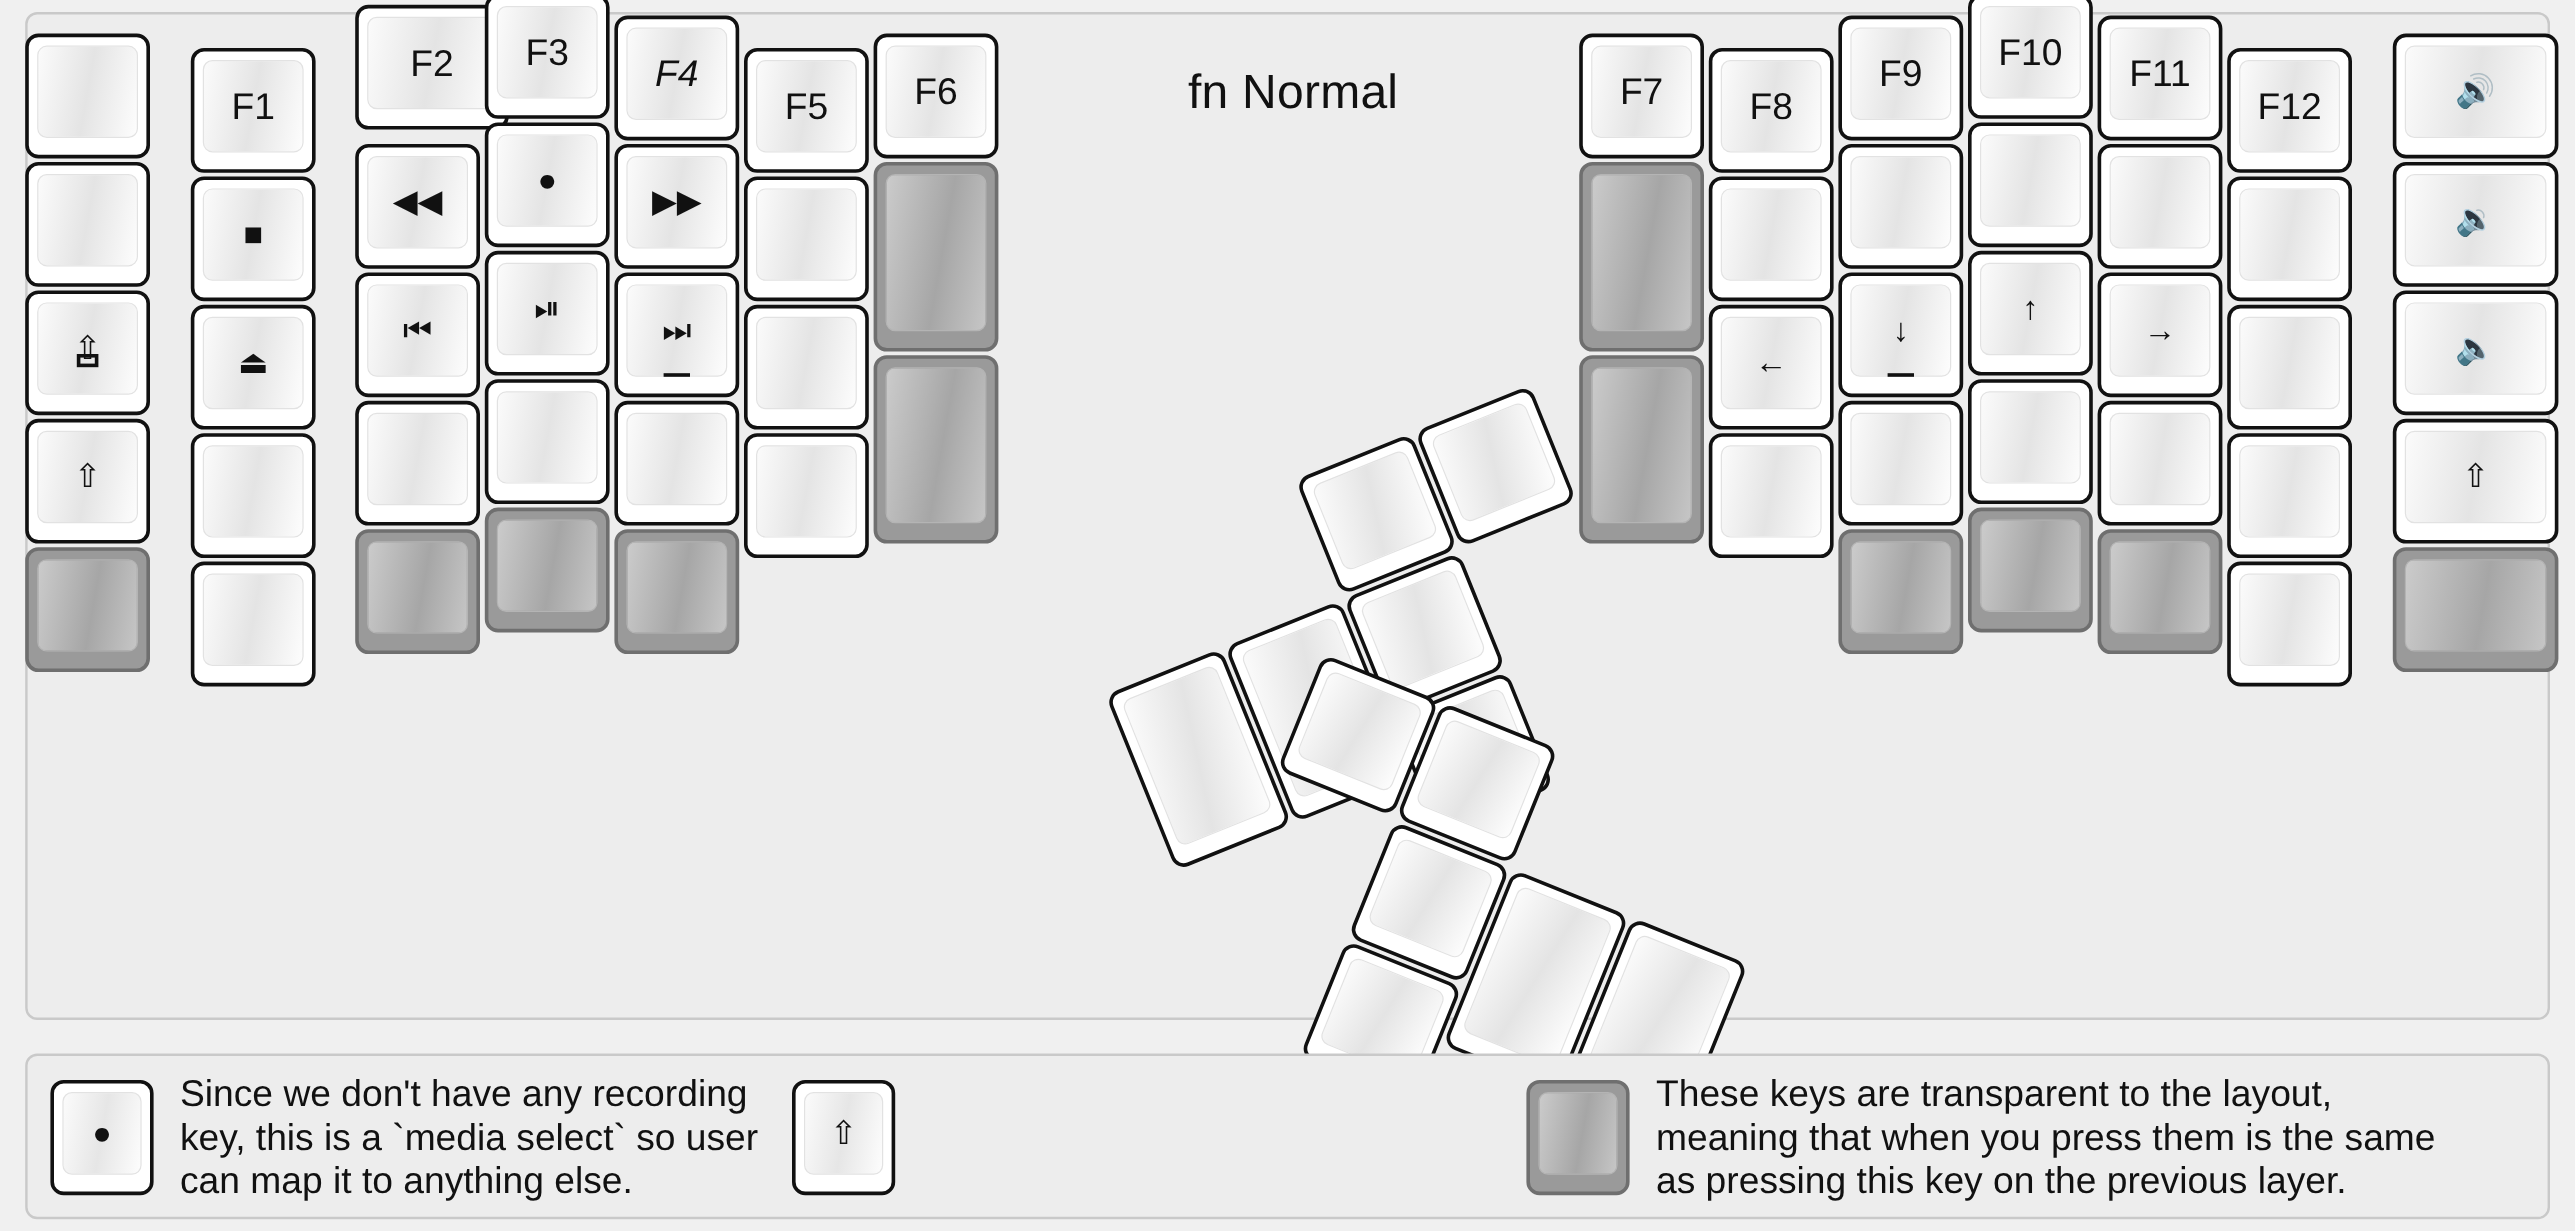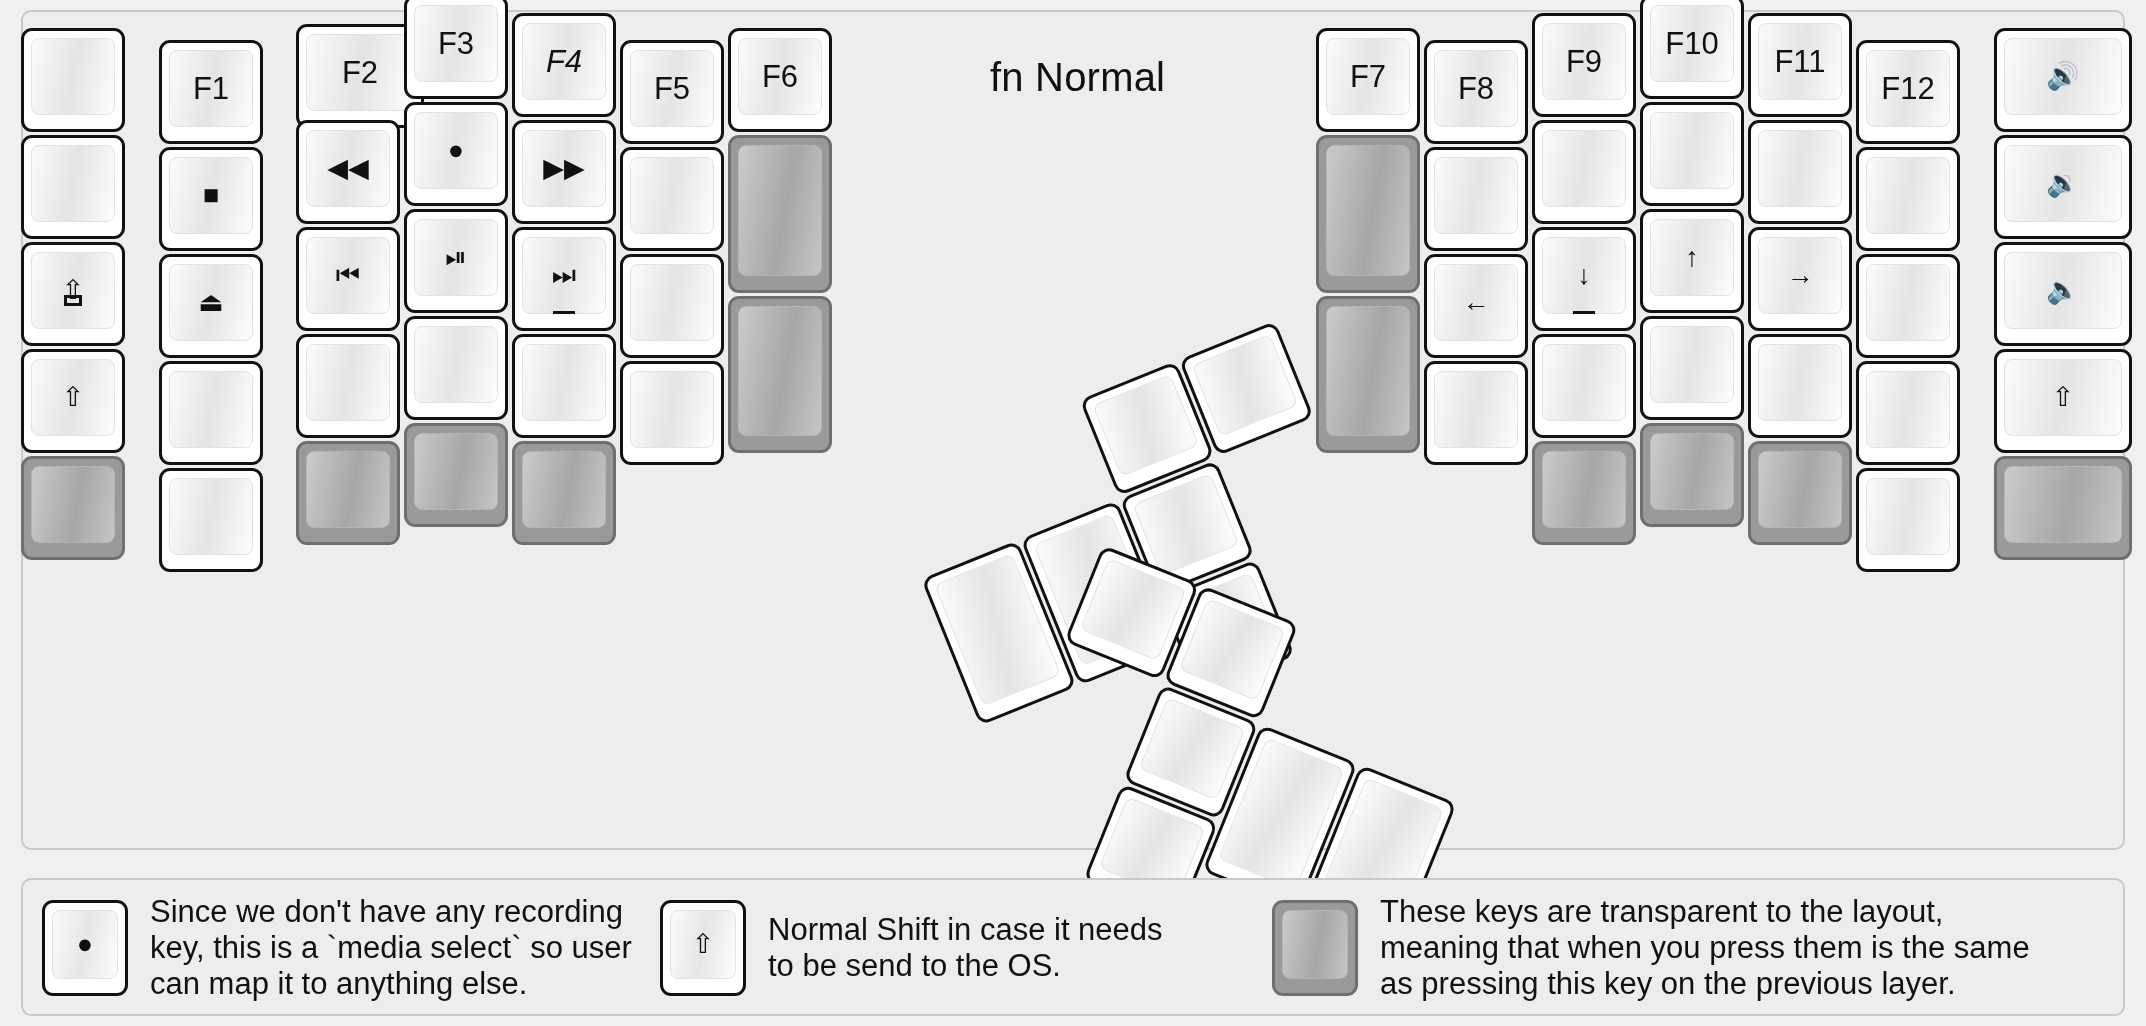--- a/index.html
+++ b/index.html
@@ -164,21 +164,21 @@
       <div class="key" style="left: 159px; top: 361px; width: 104px; height: 104px;">
         <div class="cap">
           <span class="lbl big"></span>
         </div>
       </div>
       <div class="key" style="left: 159px; top: 468px; width: 104px; height: 104px;">
         <div class="cap">
           <span class="lbl big"></span>
         </div>
       </div>
-      <div class="key" style="left: 296px; top: 24px; width: 128px; height: 104px;">
+      <div class="key" style="left: 296px; top: 4px; width: 128px; height: 104px;">
         <div class="cap">
           <span class="lbl big">F2</span>
         </div>
       </div>
       <div class="key" style="left: 296px; top: 120px; width: 104px; height: 104px;">
         <div class="cap">
           <span class="lbl sym">◀◀</span>
         </div>
       </div>
       <div class="key" style="left: 296px; top: 227px; width: 104px; height: 104px;">
@@ -520,22 +520,20 @@
         <div class="legend-text">Since we don't have any recording
 key, this is a `media select` so user
 can map it to anything else.</div>
       </div>
       <div class="legend-item" style="left: 660px; top: 898px; height: 100px;">
         <div class="legend-key">
           <div class="cap">
             <span class="lbl sym">⇧</span>
           </div>
         </div>
-        <div class="legend-text">Normal Shift in case it needs
-to be send to the OS.</div>
       </div>
       <div class="legend-item" style="left: 1272px; top: 898px; height: 100px;">
         <div class="legend-key trans">
           <div class="cap"></div>
         </div>
         <div class="legend-text">These keys are transparent to the layout,
 meaning that when you press them is the same
 as pressing this key on the previous layer.</div>
       </div>
     </div>

